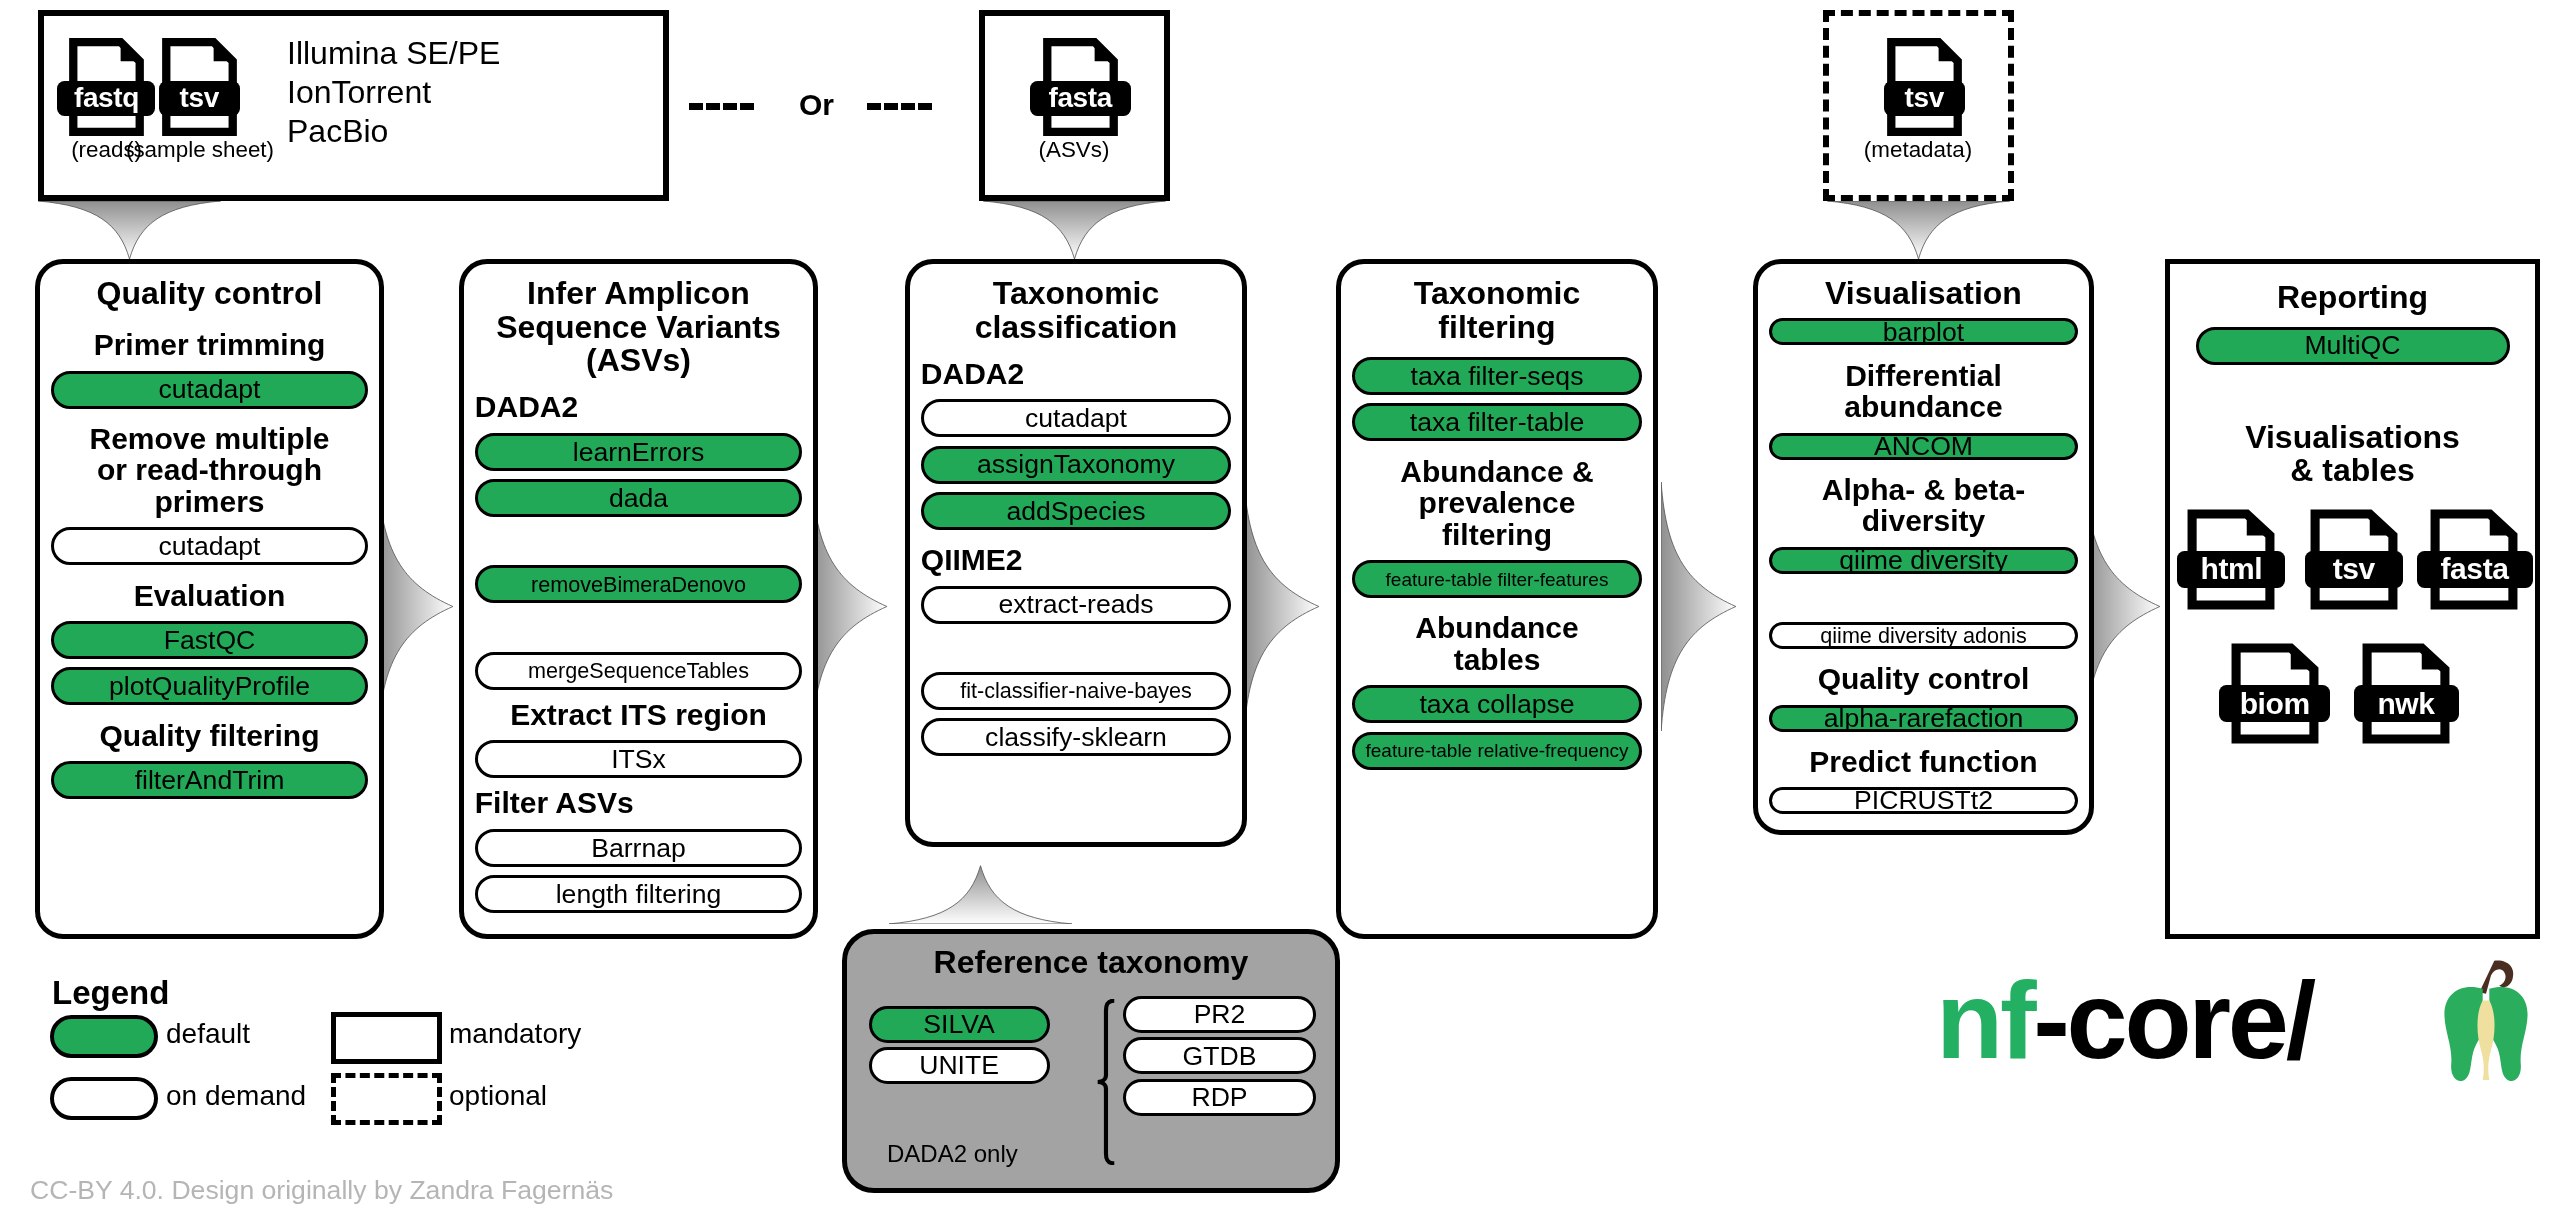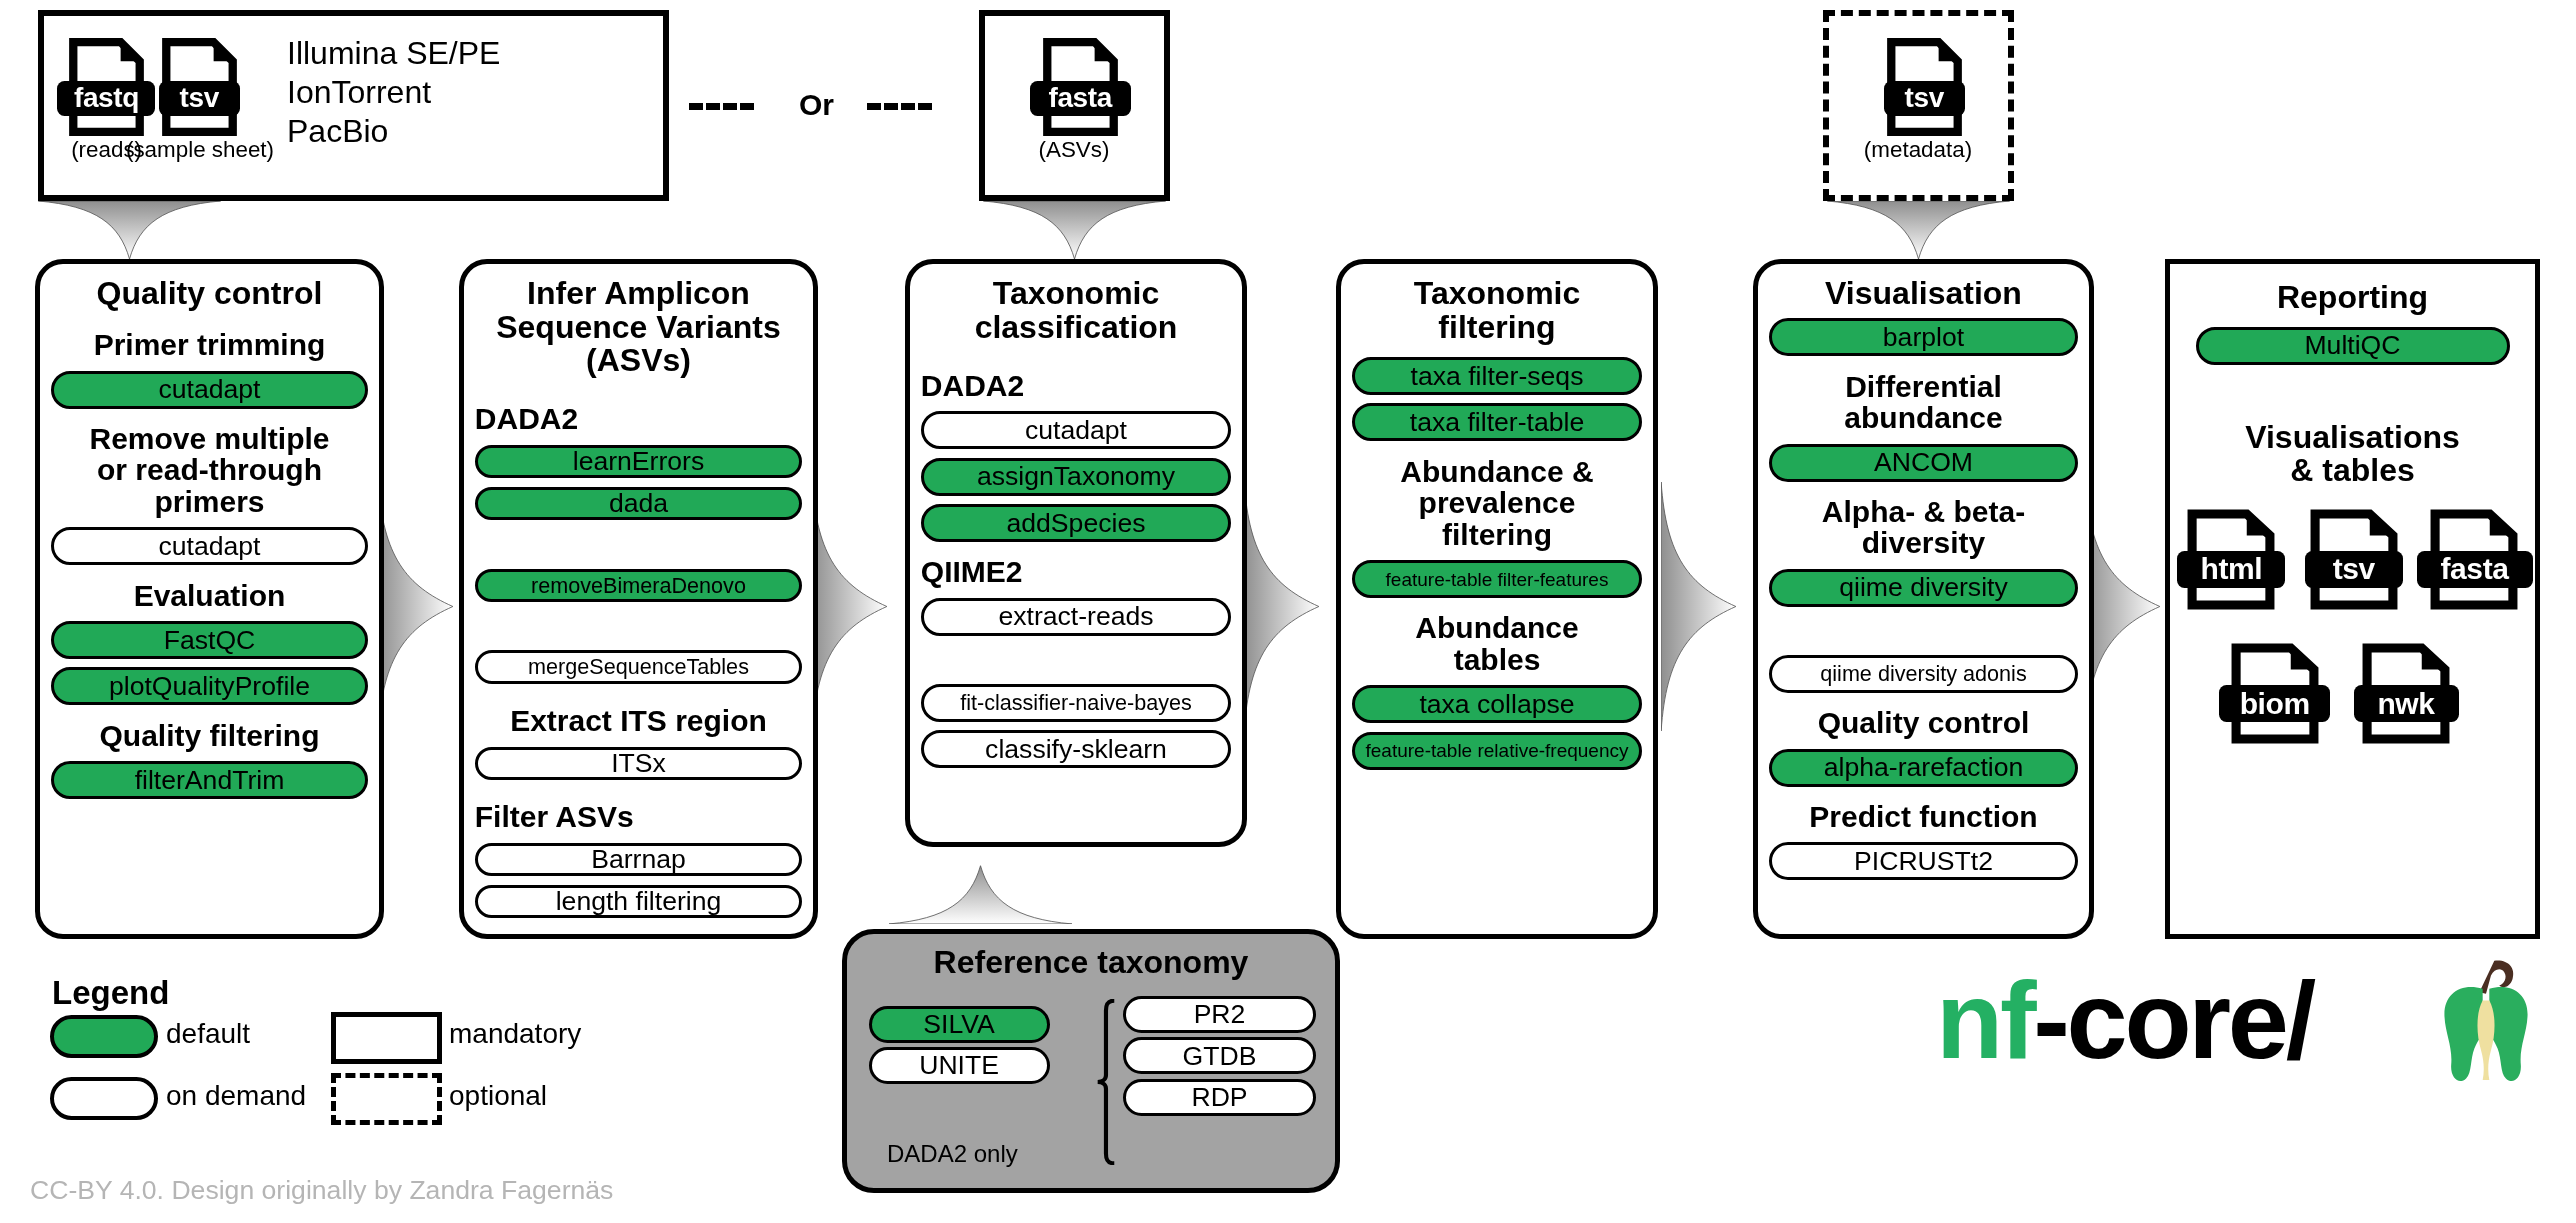--- a/index.html
+++ b/index.html
@@ -53,21 +53,21 @@
   .col.square{border-radius:0;border-width:5px;}
 
   .col-title{
     font-weight:bold;text-align:center;line-height:1.05;
     font-size:32px;margin:5px 0 8.3px 0;width:100%;
   }
   .sec-title{
     font-weight:bold;text-align:center;line-height:1.05;
     font-size:30px;width:100%;margin:10px 0 5.8px 0;
   }
-  .sec-title.tight{margin-top:17px;}
+  .sec-title.tight{margin-top:5px;}
 
   .pill{
     width:100%;box-sizing:border-box;
     border:3.3px solid #000;border-radius:830px;
     background:#fff;color:#000;
     display:flex;align-items:center;justify-content:center;
     height:38px;margin:4.2px 0;
     font-size:26.6px;line-height:1;white-space:nowrap;overflow:hidden;
   }
   .pill.green{background:#21A957;}
@@ -294,21 +294,21 @@
     <div class="pill green">taxa filter-table</div>
 
     <div class="sec-title">Abundance &amp;<br>prevalence<br>filtering</div>
     <div class="pill green xs">feature-table filter-features</div>
 
     <div class="sec-title">Abundance<br>tables</div>
     <div class="pill green">taxa collapse</div>
     <div class="pill green xs">feature-table relative-frequency</div>
   </div>
 
-  <div class="col" style="left:1753px;top:259px;width:341px;height:680px;">
+  <div class="col" style="left:1753px;top:259px;width:341px;height:576px;">
     <div class="col-title" style="margin-bottom:3.3px;">Visualisation</div>
     <div class="pill green">barplot</div>
 
     <div class="sec-title">Differential<br>abundance</div>
     <div class="pill green">ANCOM</div>
 
     <div class="sec-title">Alpha- &amp; beta-<br>diversity</div>
     <div class="pill green">qiime diversity</div>
     <div class="pill sm">qiime diversity adonis</div>
 

